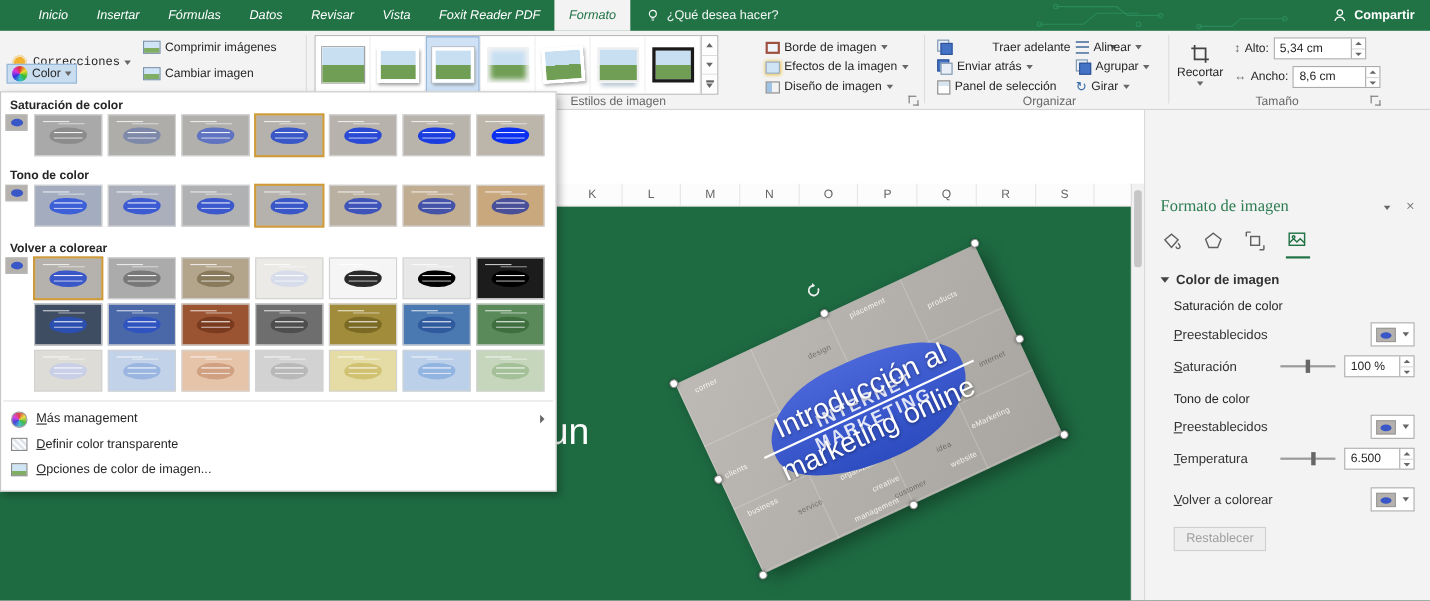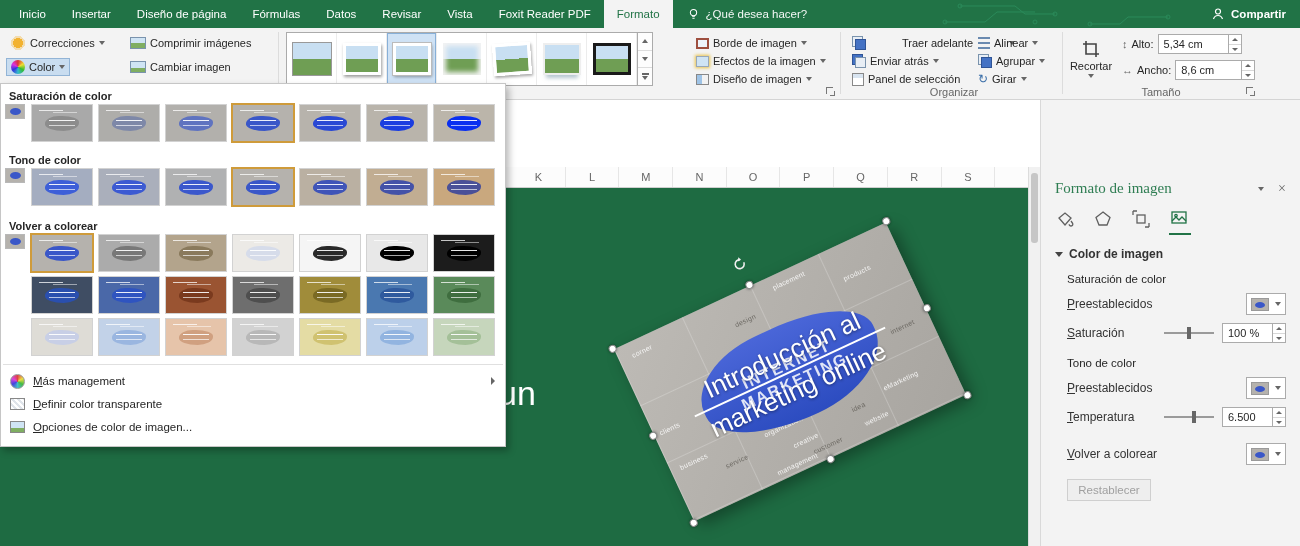--- a/index.html
+++ b/index.html
@@ -1,21 +1,21 @@
 <!DOCTYPE html>
 <html style="--excel_green: #217346; --canvas_green: #1e6b42; --pane_title: #2e7d52; --picture_base: #b5b2ad; --picture_accent: #3a57c8; --selected_outline: #cf9b3a; --gallery_sel_bg: #cfe2f5; --gallery_sel_border: #88b0d8;"><head>
 <meta charset="utf-8">
 <style>
   *{margin:0;padding:0;box-sizing:border-box;}
   body{font-family:"Liberation Sans",sans-serif;background:#888;}
   #app{position:relative;width:1300px;height:546px;background:#fff;overflow:hidden;font-size:12px;color:#262626;}
 
   
   #titlebar{position:absolute;top:0;left:0;right:0;height:28px;background:var(--excel_green);display:flex;align-items:stretch;color:#fff;z-index:20;}
-  #tabs{display:flex;align-items:stretch;padding-left:6px;}
+  #tabs{display:flex;align-items:stretch;padding-left:22px;font-style:italic;}
   .tab{padding:0 13px;display:flex;align-items:center;font-size:11.5px;white-space:nowrap;cursor:default;}
   .tab.active{background:#f3f3f3;color:var(--excel_green);}
   #tellme{display:flex;align-items:center;gap:6px;padding:0 14px;font-size:11.5px;color:rgba(255,255,255,.95);}
   #share{margin-left:auto;display:flex;align-items:center;gap:6px;padding:0 14px;font-size:11.5px;font-weight:bold;}
   #circuits{position:absolute;right:120px;top:0;height:28px;opacity:.7;pointer-events:none;}
 
   
   #ribbon{position:absolute;top:28px;left:0;right:0;height:72px;background:#f3f3f3;border-bottom:1px solid #d4d4d4;z-index:10;}
   .rbtn{position:absolute;display:flex;align-items:center;gap:4px;font-size:11px;color:#262626;padding:1px 4px;height:18px;white-space:nowrap;cursor:default;}
   .rbtn.pressed{background:#c9ddf0;border:1px solid #92b4d6;}
@@ -143,21 +143,20 @@
 </style>
 </head>
 <body>
 
 <div id="app">
 
   <div id="titlebar">
     <div id="tabs">
         <div class="tab">Inicio</div>
         <div class="tab">Insertar</div>
-        <div class="tab">Diseño de página</div>
         <div class="tab">Fórmulas</div>
         <div class="tab">Datos</div>
         <div class="tab">Revisar</div>
         <div class="tab">Vista</div>
         <div class="tab">Foxit Reader PDF</div>
         <div class="tab active">Formato</div>
       </div>
     <div id="tellme">
       <svg class="bulb" width="13" height="14" viewBox="0 0 14 14">
           <circle cx="7" cy="5.5" r="3.4" fill="none" stroke="#fff" stroke-width="1.1"></circle>
@@ -181,21 +180,21 @@
     <div id="share">
       <svg width="14" height="14" viewBox="0 0 14 14">
           <circle cx="7" cy="4.5" r="2.5" fill="none" stroke="#fff" stroke-width="1.2"></circle>
           <path d="M2.5 12c.8-2.5 2.5-3.5 4.5-3.5s3.7 1 4.5 3.5" fill="none" stroke="#fff" stroke-width="1.2"></path>
         </svg>
       <span>Compartir</span>
     </div>
   </div>
 
   <div id="ribbon">
-    <div class="rbtn" style="left:6px;top:6px;">
+    <div class="rbtn" style="left:6px;top:20px;font-family:Liberation Mono, monospace;">
       <span class="ic ic-sun"></span>
       <span>Correcciones</span>
         <span class="caret"></span>
     </div>
     <div class="rbtn pressed" style="left:6px;top:30px;">
       <span class="ic ic-color"></span>
       <span>Color</span>
         <span class="caret"></span>
     </div>
     <div class="rbtn" style="left:126px;top:6px;">
@@ -255,20 +254,21 @@
     <div class="rbtn" style="left:692px;top:24px;">
       <span class="ic-fx"></span>
       <span>Efectos de la imagen</span>
         <span class="caret"></span>
     </div>
     <div class="rbtn" style="left:692px;top:42px;">
       <span class="ic-layout"></span>
       <span>Diseño de imagen</span>
         <span class="caret"></span>
     </div>
+    <div class="glabel" style="left:286px;width:552px;">Estilos de imagen</div>
     <div class="dlauncher" style="left:824px;"></div>
 
     <div class="vsep" style="left:840px;"></div>
 
     <div class="rbtn" style="left:848px;top:6px;gap:36px;">
       <span class="sq2"></span>
       <span>Traer adelante</span>
         <span class="caret"></span>
     </div>
     <div class="rbtn" style="left:848px;top:24px;">

